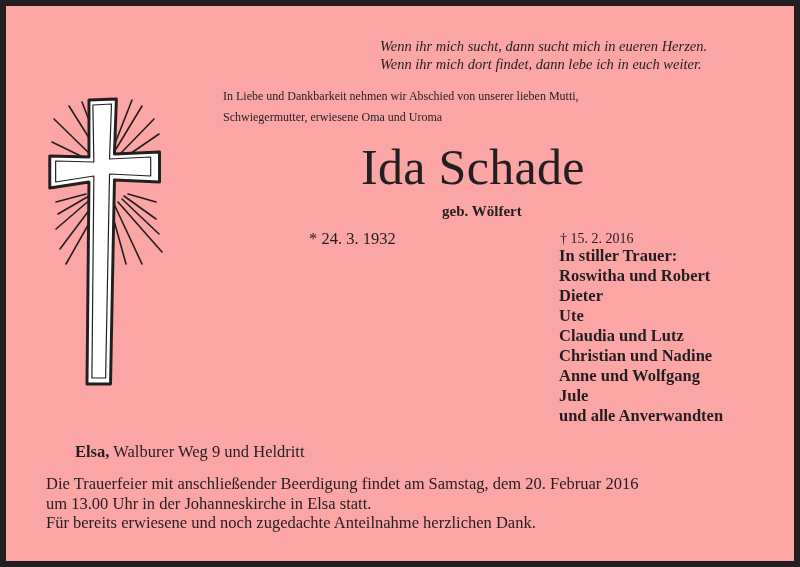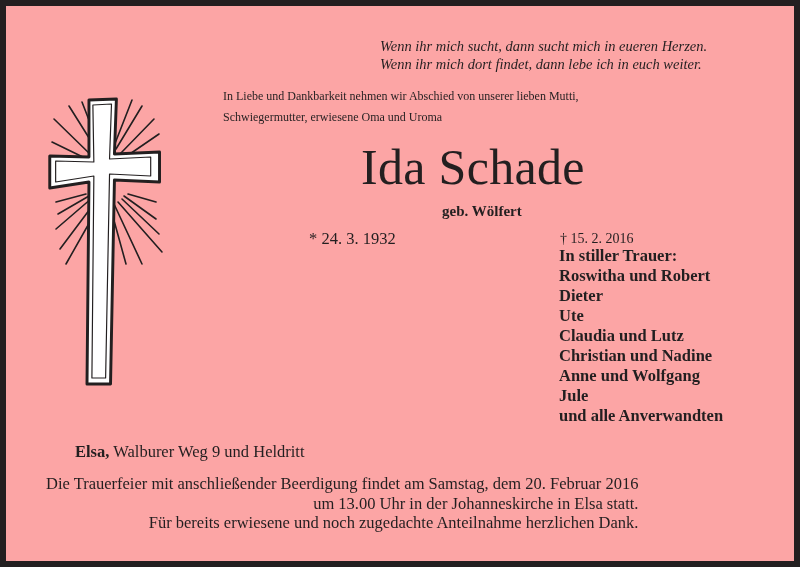--- a/index.html
+++ b/index.html
@@ -48,21 +48,21 @@
       font-weight: bold; font-size: 16.5px; line-height: 20px;
     }
     .mourners div { height: 20px; }
     .address {
       left: 40px; top: 436px;
       font-size: 16.5px; line-height: 20px; margin-left: 29px;
     }
     .address b { font-weight: bold; }
     .footer {
       left: 40px; top: 468px;
-      font-size: 16.5px; line-height: 19.5px; text-align: right;
+      font-size: 16.5px; line-height: 19.5px;
     }
     .cross {
       position: absolute;
       left: 38px; top: 88px;
       width: 120px; height: 320px;
     }
   </style>
 </head>
 <body>
 

